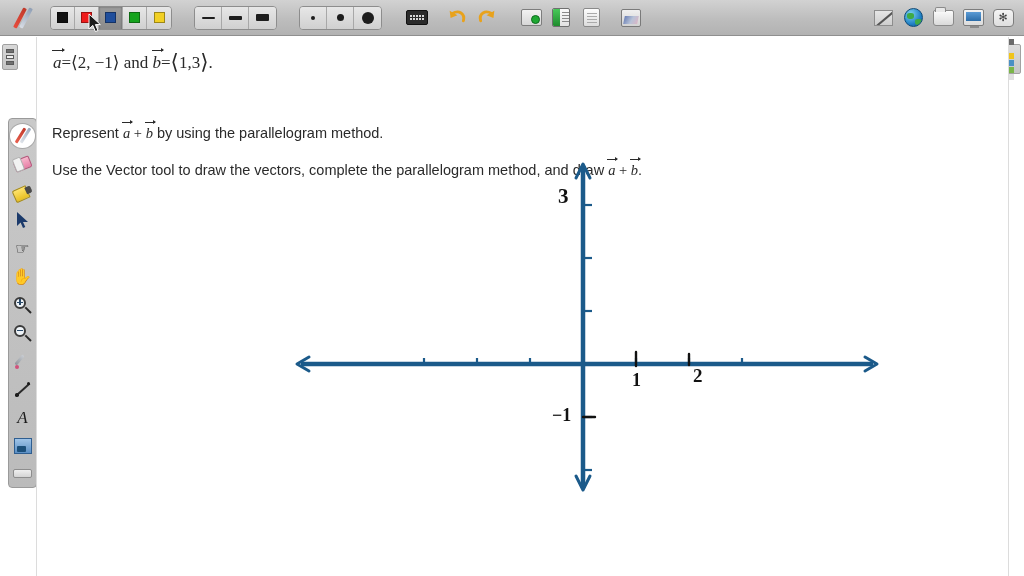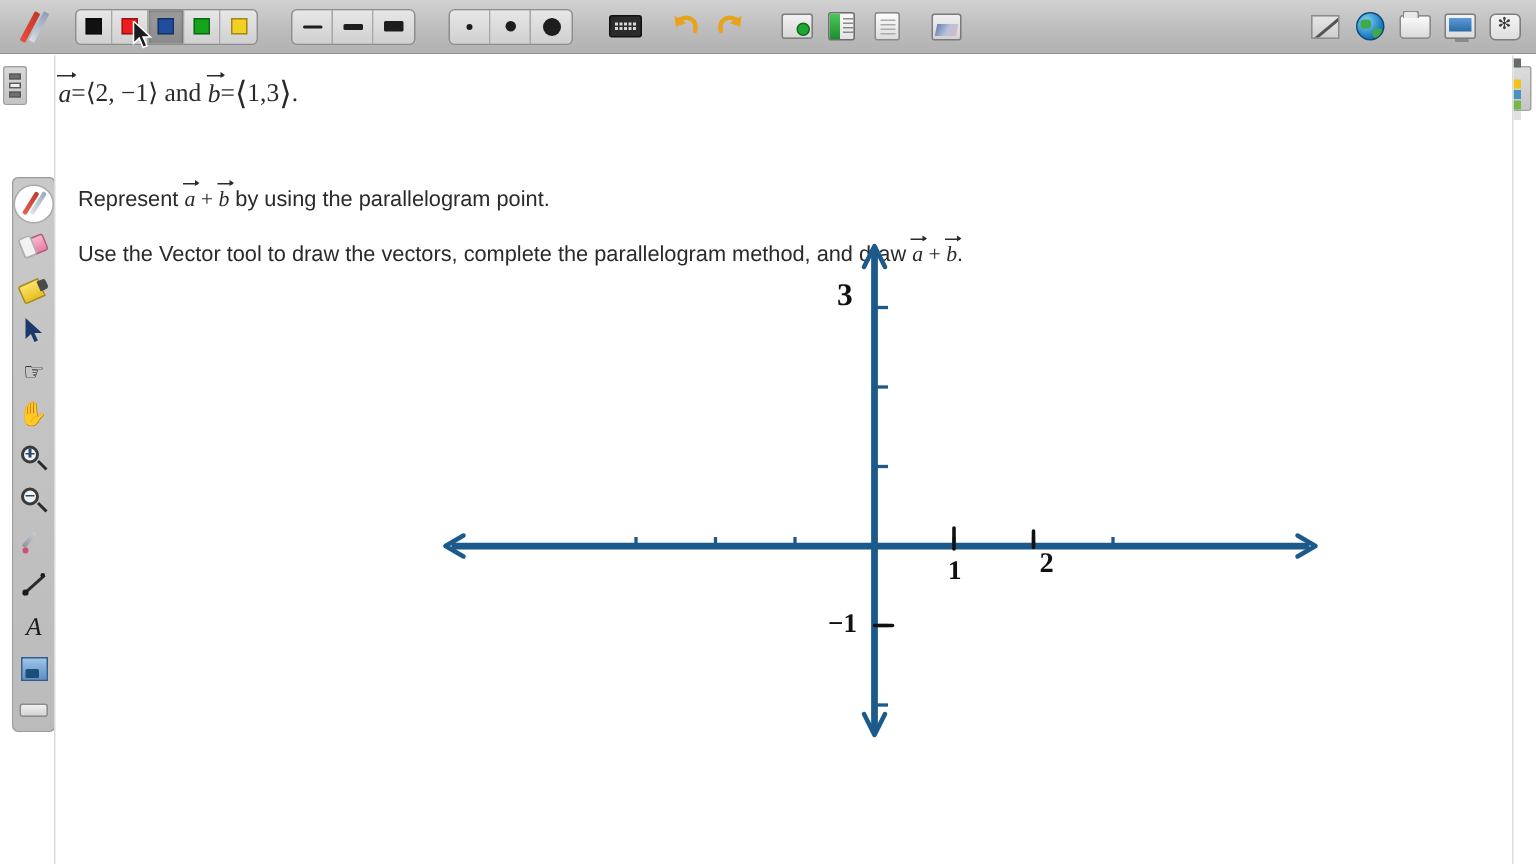--- a/index.html
+++ b/index.html
@@ -201,21 +201,21 @@
   .vec { position:relative; display:inline-block; padding-top:1px; }
   .vec:after {
     content:""; position:absolute; left:-1px; right:-2px; top:-2px; height:1.2px; background:#2a2a2a;
   }
   .vec:before {
     content:""; position:absolute; right:-3px; top:-4px;
     border-left:3px solid #2a2a2a; border-top:2px solid transparent; border-bottom:2px solid transparent;
   }
   .ang { font-size:1.25em; font-family:"Liberation Serif", serif; vertical-align:-0.07em; }
 
-  #l1 { left:2px; top:12px; font-size:17px; }
+  #l1 { left:16px; top:12px; font-size:17px; }
   #l2 { left:15px; top:87px; font-size:14.5px; }
   #l3 { left:15px; top:124px; font-size:14.5px; }
   #l4 { left:15px; top:163px; font-size:14.5px; }
 
   
   #graph { position:absolute; left:250px; top:115px; width:600px; height:350px; }
   .hand { font-family:"Liberation Serif", serif; color:#111; font-weight:bold; position:absolute; }
 </style>
 </head>
 <body>
@@ -434,21 +434,21 @@
 
 <div id="page">
 
   <div class="txt mathline" id="l1">
     <span class="mi vec">a</span><span>=</span><span>⟨2,  −1⟩</span>
     <span>and</span>
     <span class="mi vec">b</span><span>=</span><span class="ang">⟨</span><span>1,3</span><span class="ang">⟩</span><span>.</span>
   </div>
 
   <div class="txt" id="l2">
-    <span>Represent </span><span class="mathline mi vec">a</span><span class="mathline"> + </span><span class="mathline mi vec">b</span><span> by using the parallelogram point.</span>
+    <span>Represent </span><span class="mathline mi vec">a</span><span class="mathline"> + </span><span class="mathline mi vec">b</span><span> by using the parallelogram method.</span>
   </div>
 
   <div class="txt" id="l3">
     <span>Use the Vector tool to draw the vectors, complete the parallelogram method, and draw </span><span class="mathline mi vec">a</span><span class="mathline"> + </span><span class="mathline mi vec">b</span><span>.</span>
   </div>
 
 
   <div id="graph">
     <svg width="600" height="350" viewBox="0 0 600 350">
 

